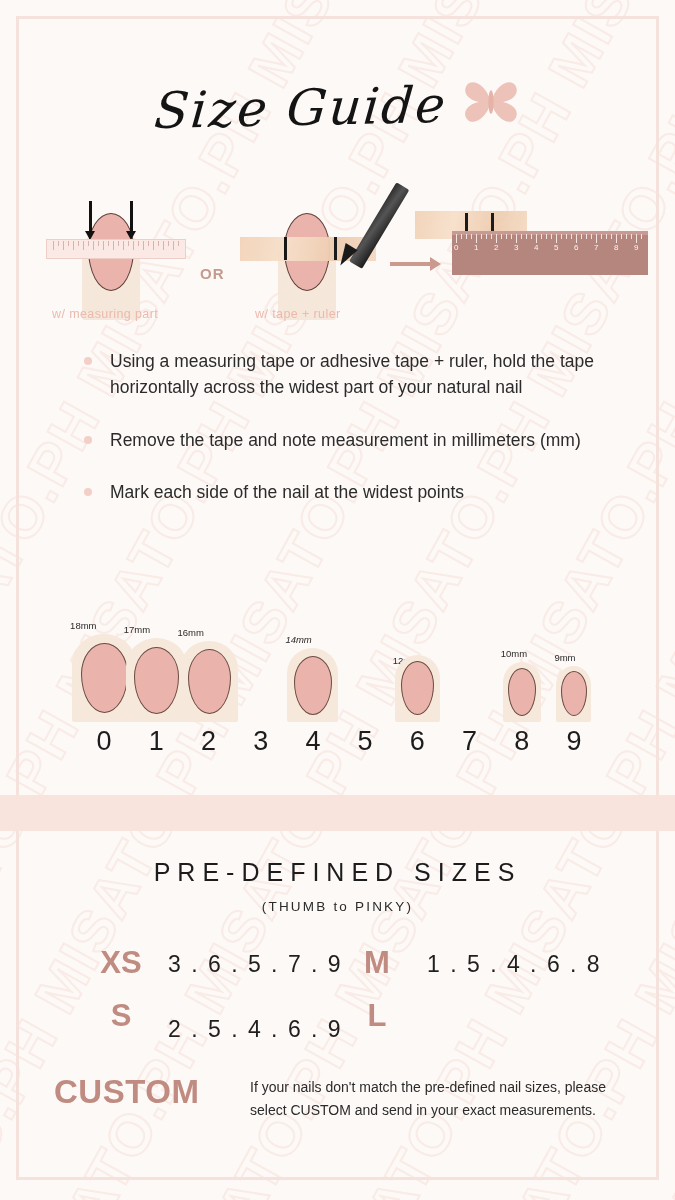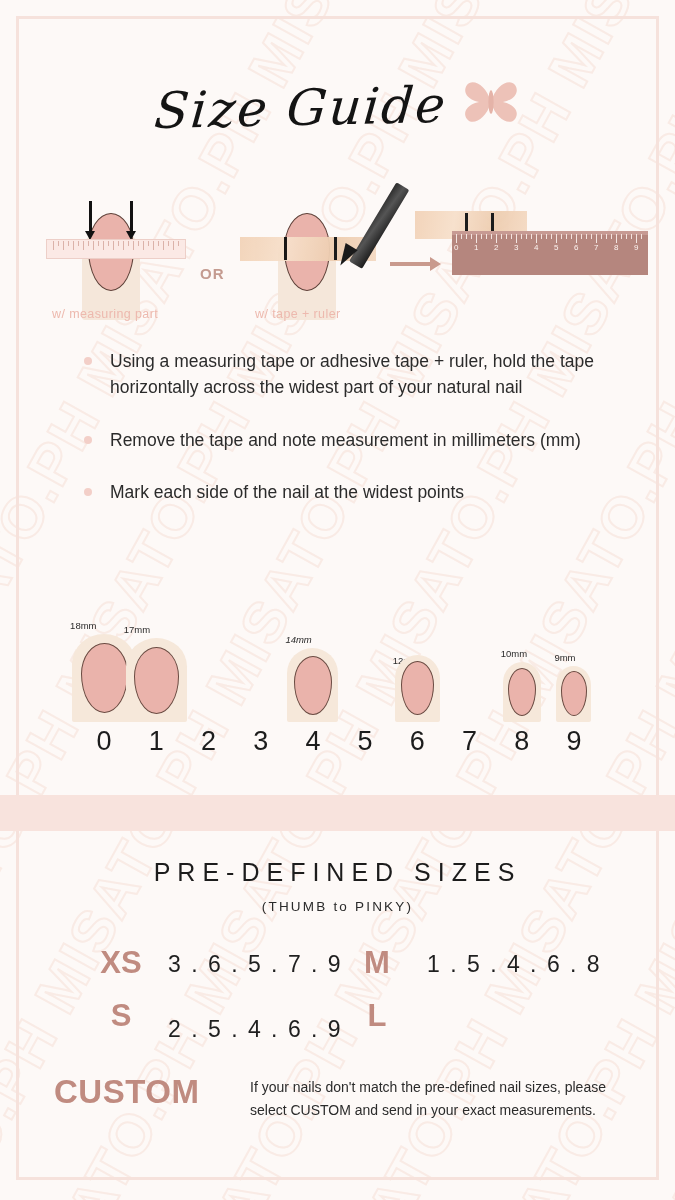--- a/index.html
+++ b/index.html
@@ -463,20 +463,25 @@
         <div class="chart-item" style="left: 72.1px; width: 64px; height: 100px;">
           <span class="chart-mm" style="left: -2px; top: -2px;">18mm</span>
           <div class="chart-finger" style="width: 64px; height: 88px;"></div>
           <div class="chart-nail" style="width: 47px; height: 70px; left: 9px; bottom: 9px;"></div>
         </div>
         <div class="chart-item" style="left: 125.8px; width: 61px; height: 100px;">
           <span class="chart-mm" style="left: -2px; top: 2px;">17mm</span>
           <div class="chart-finger" style="width: 61px; height: 84px;"></div>
           <div class="chart-nail" style="width: 45px; height: 67px; left: 8px; bottom: 8px;"></div>
         </div>
+        <div class="chart-item" style="left: 179.5px; width: 58px; height: 100px;">
+          <span class="chart-mm" style="left: -2px; top: 5px;">16mm</span>
+          <div class="chart-finger" style="width: 58px; height: 81px;"></div>
+          <div class="chart-nail" style="width: 43px; height: 65px; left: 8px; bottom: 8px;"></div>
+        </div>
         <div class="chart-item" style="left: 287.4px; width: 51px; height: 100px; font-style: italic;">
           <span class="chart-mm" style="left: -2px; top: 12px;">14mm</span>
           <div class="chart-finger" style="width: 51px; height: 74px;"></div>
           <div class="chart-nail" style="width: 38px; height: 59px; left: 7px; bottom: 7px;"></div>
         </div>
         <div class="chart-item" style="left: 394.8px; width: 45px; height: 100px;">
           <span class="chart-mm" style="left: -2px; top: 33px;">12mm</span>
           <div class="chart-finger" style="width: 45px; height: 67px;"></div>
           <div class="chart-nail" style="width: 33px; height: 54px; left: 6px; bottom: 7px;"></div>
         </div>

